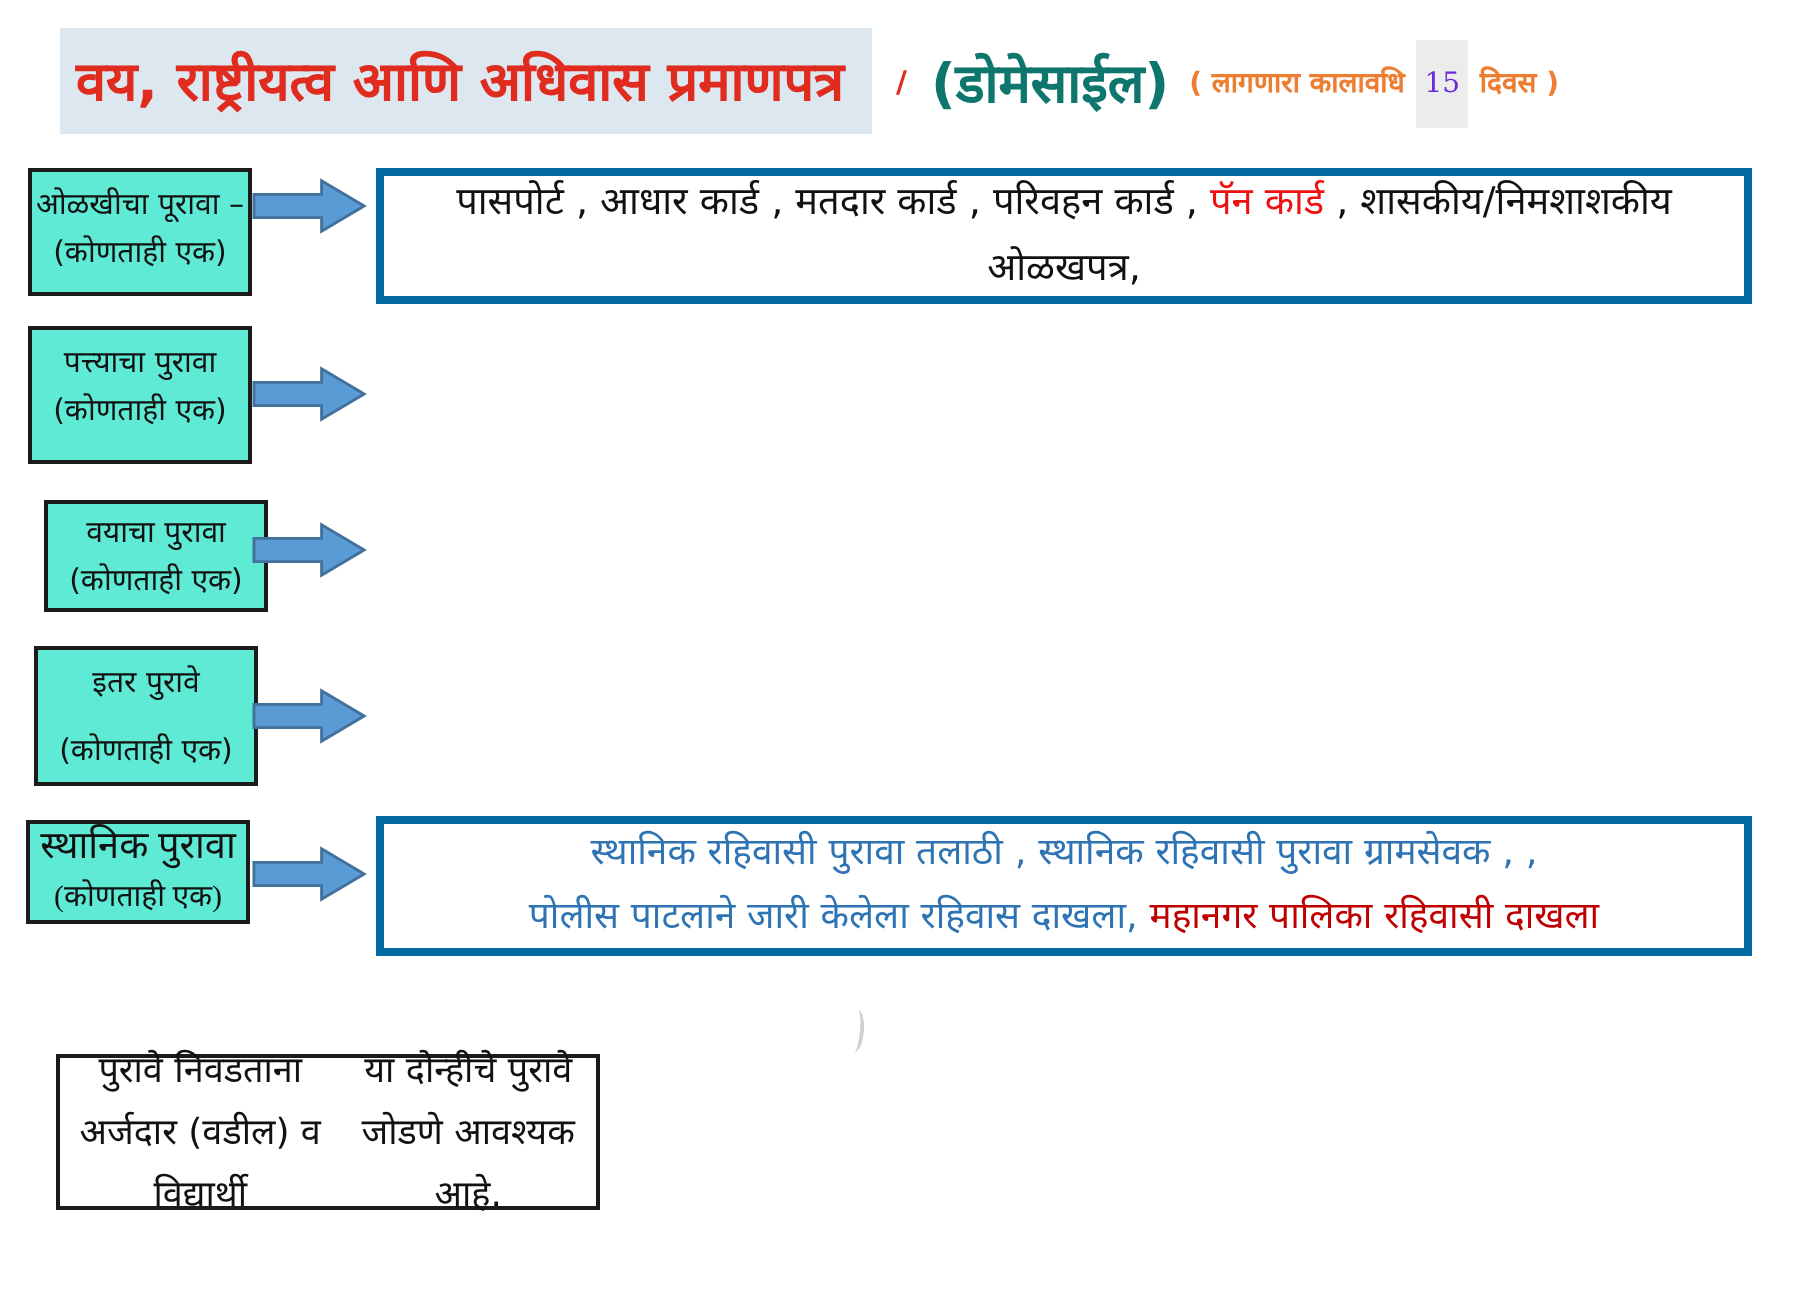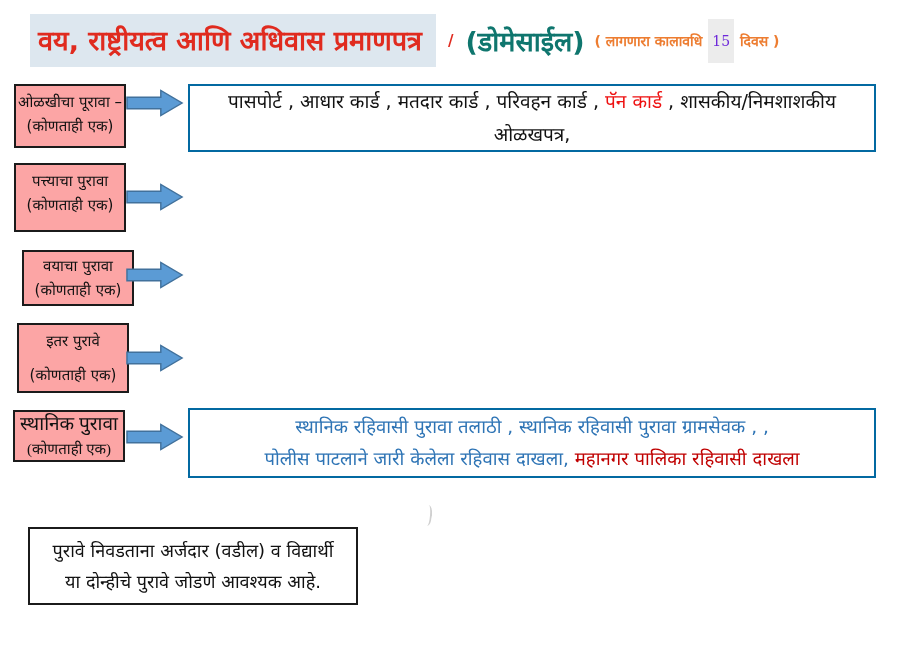--- a/index.html
+++ b/index.html
@@ -17,51 +17,51 @@
   .title-sep{color:#e02b1f;font-size:15px;margin:0 12px;font-weight:bold;}
   .title-domicile{color:#0f766e;font-weight:bold;font-size:27px;}
   .duration{color:#ed7d31;font-size:14px;font-weight:bold;margin-left:10px;}
   .duration .days-num{
     color:#6d28d9;font-family:"DejaVu Serif", serif;font-weight:normal;font-size:14px;
     background:#ececec;display:inline-block;padding:14px 4px;margin:-14px 1px;
   }
 
   
   .label-box{
-    position:absolute;left:14px;width:112px;border:2px solid #1b1b1b;background:#fca5a5;
+    position:absolute;left:14px;width:112px;border:2px solid #1b1b1b;background:#5eead4;
     display:flex;flex-direction:column;align-items:center;text-align:center;
     font-size:15px;color:#111;line-height:24px;box-sizing:border-box;
   }
   .label-box .l1{margin-top:4px;}
   .label-box.spread .l2{margin-top:10px;}
   .label-box.centered{justify-content:center;}
   .label-box.centered .l1{margin-top:0;}
   .label-box.big .l1{font-size:19px;line-height:26px;}
 
   
   .arrow{position:absolute;left:126px;width:58px;height:30px;}
   .arrow svg{display:block;width:58px;height:30px;}
 
   
   .content-box{
-    position:absolute;left:188px;width:688px;border:2px solid #0369a1;background:#fff;
+    position:absolute;left:188px;width:688px;border:4px solid #0369a1;background:#fff;
     box-sizing:border-box;display:flex;align-items:center;justify-content:center;
     text-align:center;color:#111;
   }
   .content-box.top-align{align-items:flex-start;}
   .content-box p{margin:0;padding:2px 10px;font-size:19px;line-height:33px;}
   .content-box.small p{font-size:18.5px;line-height:32px;}
   .red{color:#ee1111;}
   .blue{color:#2e74b5;}
   .darkred{color:#c00000;}
 
   
   .note-box{
-    position:absolute;left:28px;top:527px;width:330px;height:78px;
-    border:2px solid #1b1b1b;box-sizing:border-box;display:flex;flex-direction:column;
+    position:absolute;left:28px;top:527px;width:272px;height:78px;
+    border:2px solid #1b1b1b;box-sizing:border-box;display:flex;flex-direction:row;
     justify-content:center;align-items:center;text-align:center;
     font-size:18px;color:#111;line-height:31px;background:#fff;
   }
 
   
   .stray-mark{
     position:absolute;left:424px;top:505px;width:6px;height:21px;
     border-right:2px solid #b7b7b7;border-radius:50% 50% 50% 50%;
     transform:rotate(5deg);opacity:.65;
   }

